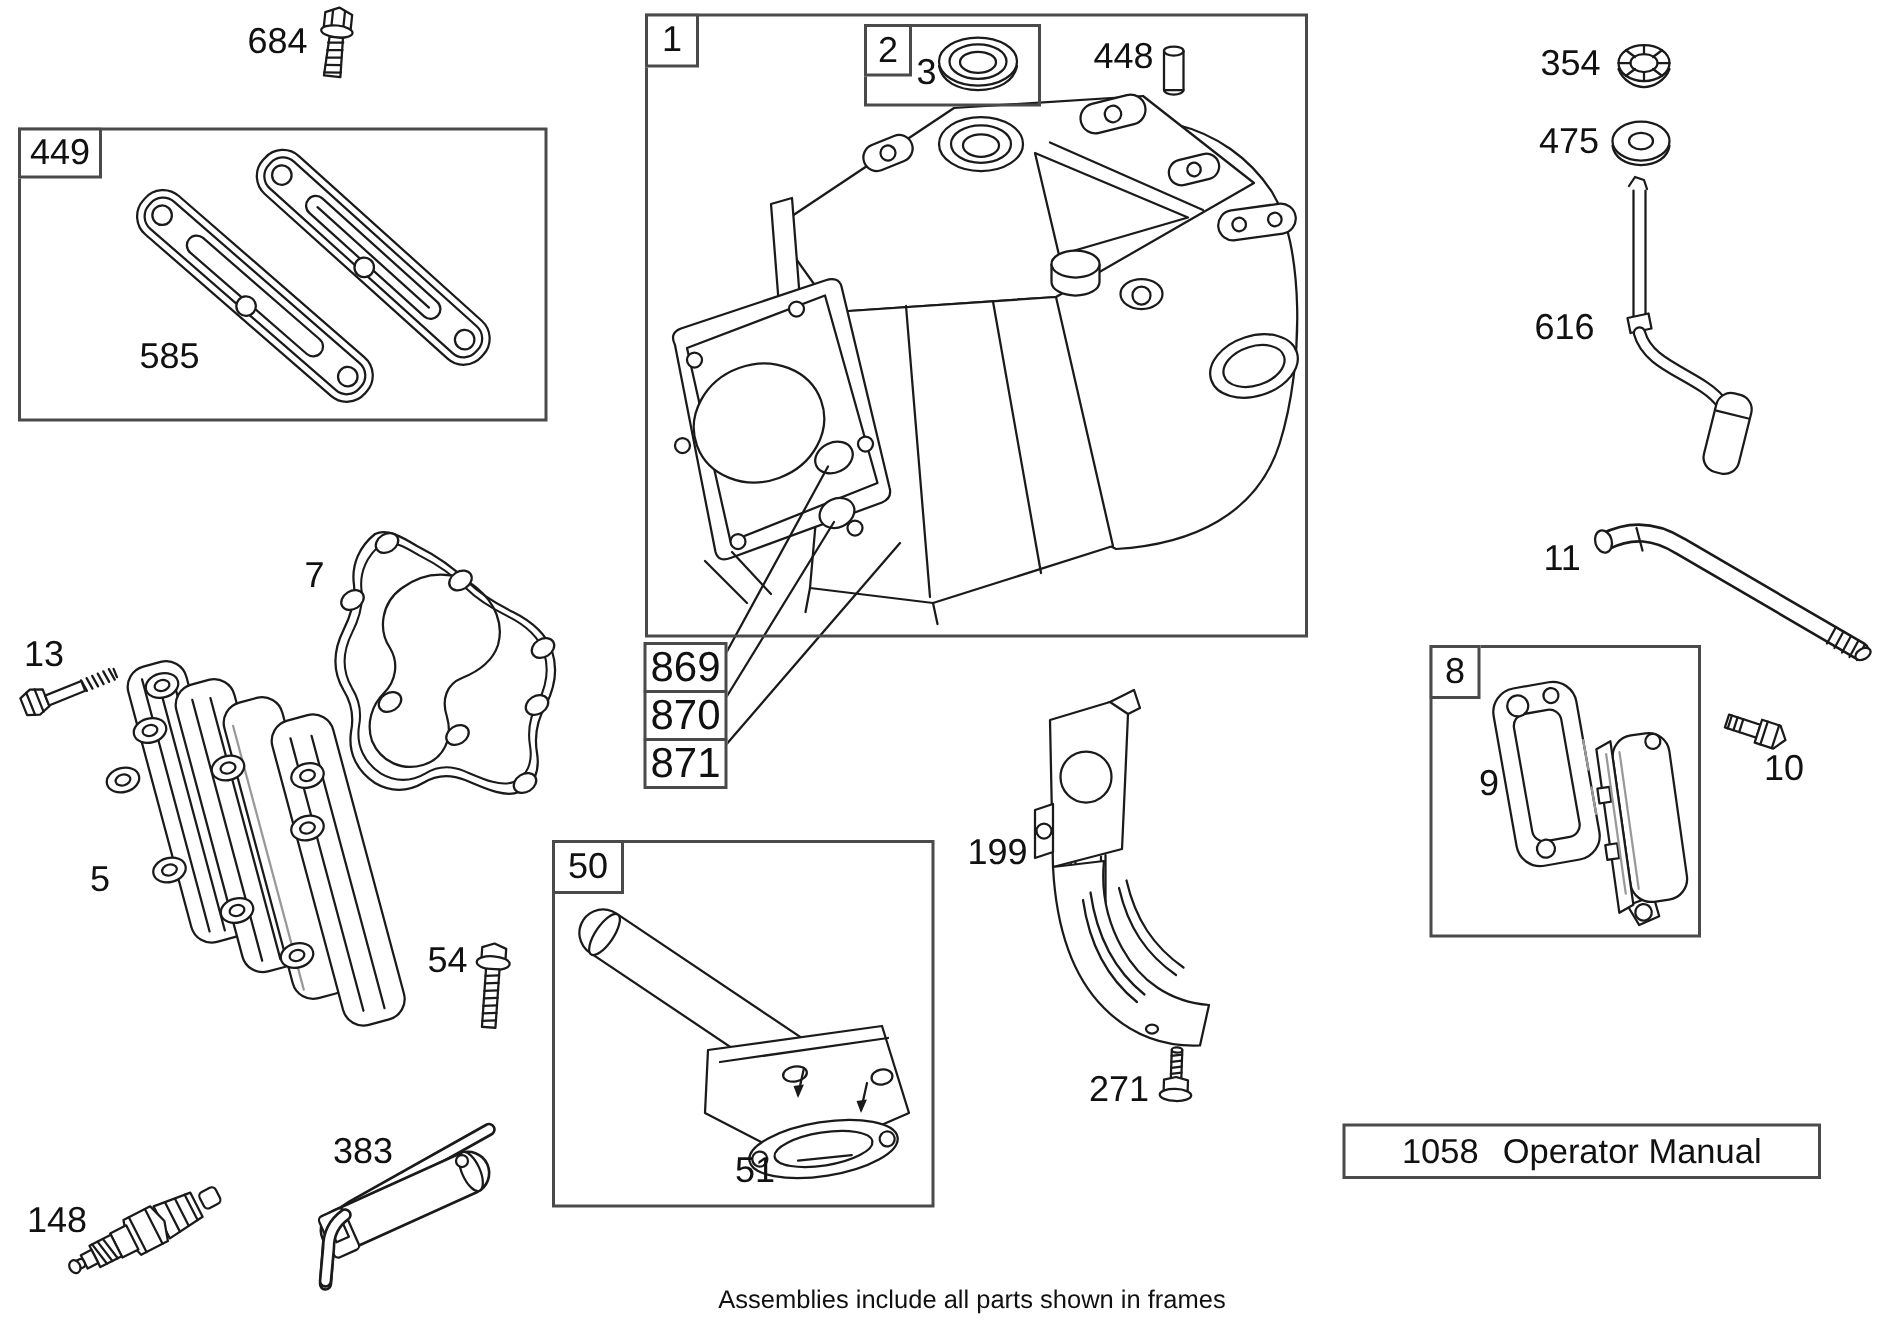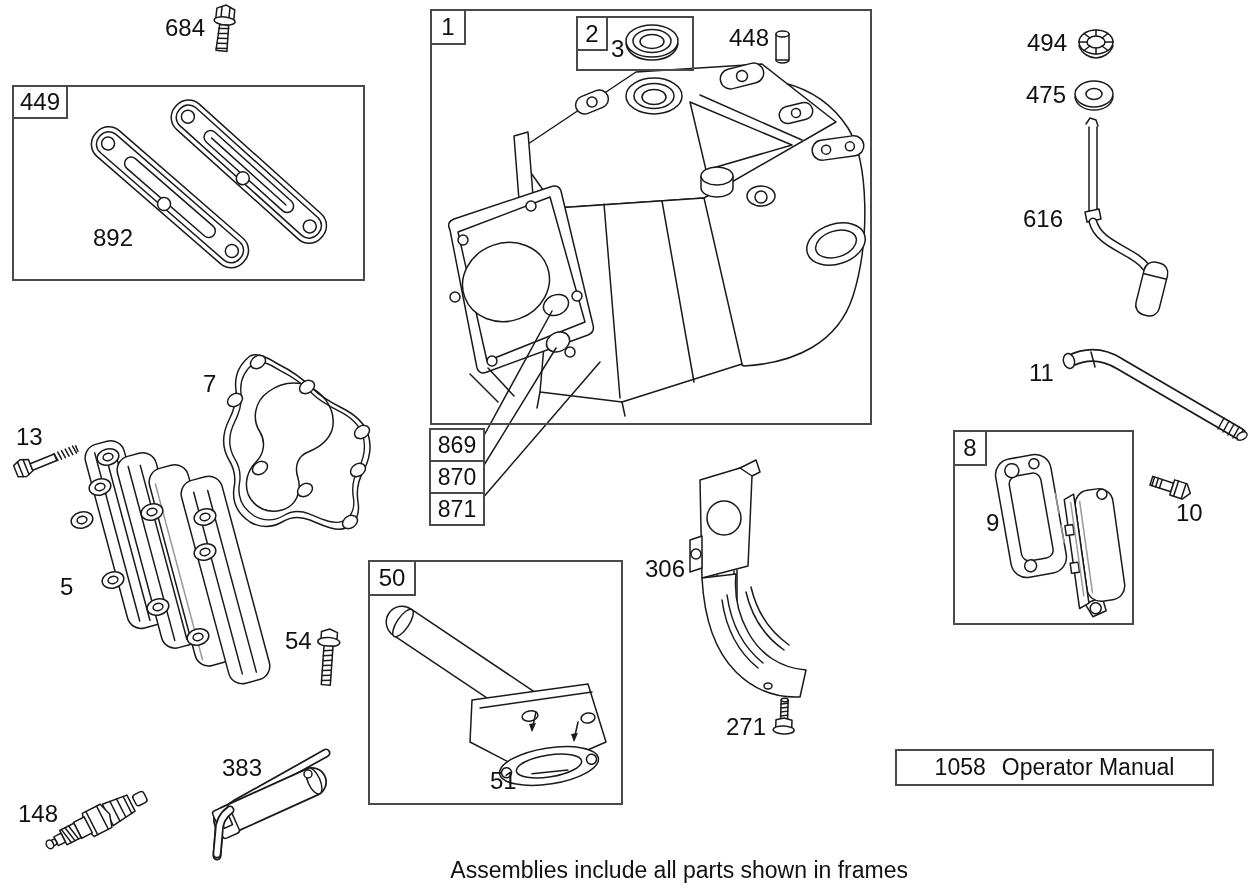--- a/index.html
+++ b/index.html
@@ -14,29 +14,29 @@
   .frame{position:absolute;border:2px solid #4a4a4a;}
   .lblbox{
     position:absolute;border:2px solid #4a4a4a;background:#fff;
     display:flex;align-items:center;justify-content:center;
     font-size:24px;line-height:1;
   }
   .plabel{position:absolute;font-size:24px;line-height:1;white-space:nowrap;}
   .callout-stack{position:absolute;left:429px;top:428px;}
   .callout{
     width:52px;height:30px;border:2px solid #4a4a4a;background:#fff;margin-top:-2px;
-    display:flex;align-items:center;justify-content:center;font-size:23px;line-height:1;
+    display:flex;align-items:center;justify-content:center;font-size:28px;line-height:1;
   }
   .callout:first-child{margin-top:0;}
   .manual-box{
     position:absolute;border:2px solid #4a4a4a;background:#fff;
     display:flex;align-items:center;justify-content:center;gap:16px;
     font-size:23px;line-height:1;
   }
-  .footer{position:absolute;left:388px;top:857px;width:520px;text-align:right;font-size:23px;line-height:1.2;}
+  .footer{position:absolute;left:388px;top:857px;width:520px;text-align:center;font-size:17px;line-height:1.2;}
 </style>
 </head>
 <body>
 
 <div class="canvas">
 
   <svg class="artsvg" viewBox="0 0 1260 891">
 
     <g transform="translate(225,17) rotate(6)">
       <path class="sh" d="M-9,-8 L0,-12 L9,-8 L9,2 L0,6 L-9,2 Z"></path>
@@ -349,34 +349,34 @@
   <div class="lblbox" style="left:953px;top:430px;width:30px;height:32px">8</div>
   <div class="lblbox" style="left:368px;top:560px;width:44px;height:32px">50</div>
 
   <div class="callout-stack">
     <div class="callout">869</div>
     <div class="callout">870</div>
     <div class="callout">871</div>
   </div>
 
   <div class="plabel" style="left:165px;top:16px">684</div>
-  <div class="plabel" style="left:93px;top:226px">892</div>
+  <div class="plabel" style="left:93px;top:226px">585</div>
   <div class="plabel" style="left:611px;top:37px">3</div>
   <div class="plabel" style="left:729px;top:26px">448</div>
-  <div class="plabel" style="left:1027px;top:31px">494</div>
+  <div class="plabel" style="left:1027px;top:31px">354</div>
   <div class="plabel" style="left:1026px;top:83px">475</div>
   <div class="plabel" style="left:1023px;top:207px">616</div>
   <div class="plabel" style="left:1029px;top:361px">11</div>
   <div class="plabel" style="left:203px;top:372px">7</div>
   <div class="plabel" style="left:16px;top:425px">13</div>
   <div class="plabel" style="left:60px;top:575px">5</div>
   <div class="plabel" style="left:986px;top:511px">9</div>
   <div class="plabel" style="left:1176px;top:501px">10</div>
   <div class="plabel" style="left:285px;top:629px">54</div>
-  <div class="plabel" style="left:645px;top:557px">306</div>
+  <div class="plabel" style="left:645px;top:557px">199</div>
   <div class="plabel" style="left:726px;top:715px">271</div>
   <div class="plabel" style="left:490px;top:769px">51</div>
   <div class="plabel" style="left:222px;top:756px">383</div>
   <div class="plabel" style="left:18px;top:802px">148</div>
 
   <div class="manual-box" style="left:895px;top:749px;width:315px;height:33px">
     <span>1058</span>
     <span>Operator Manual</span>
   </div>
 

